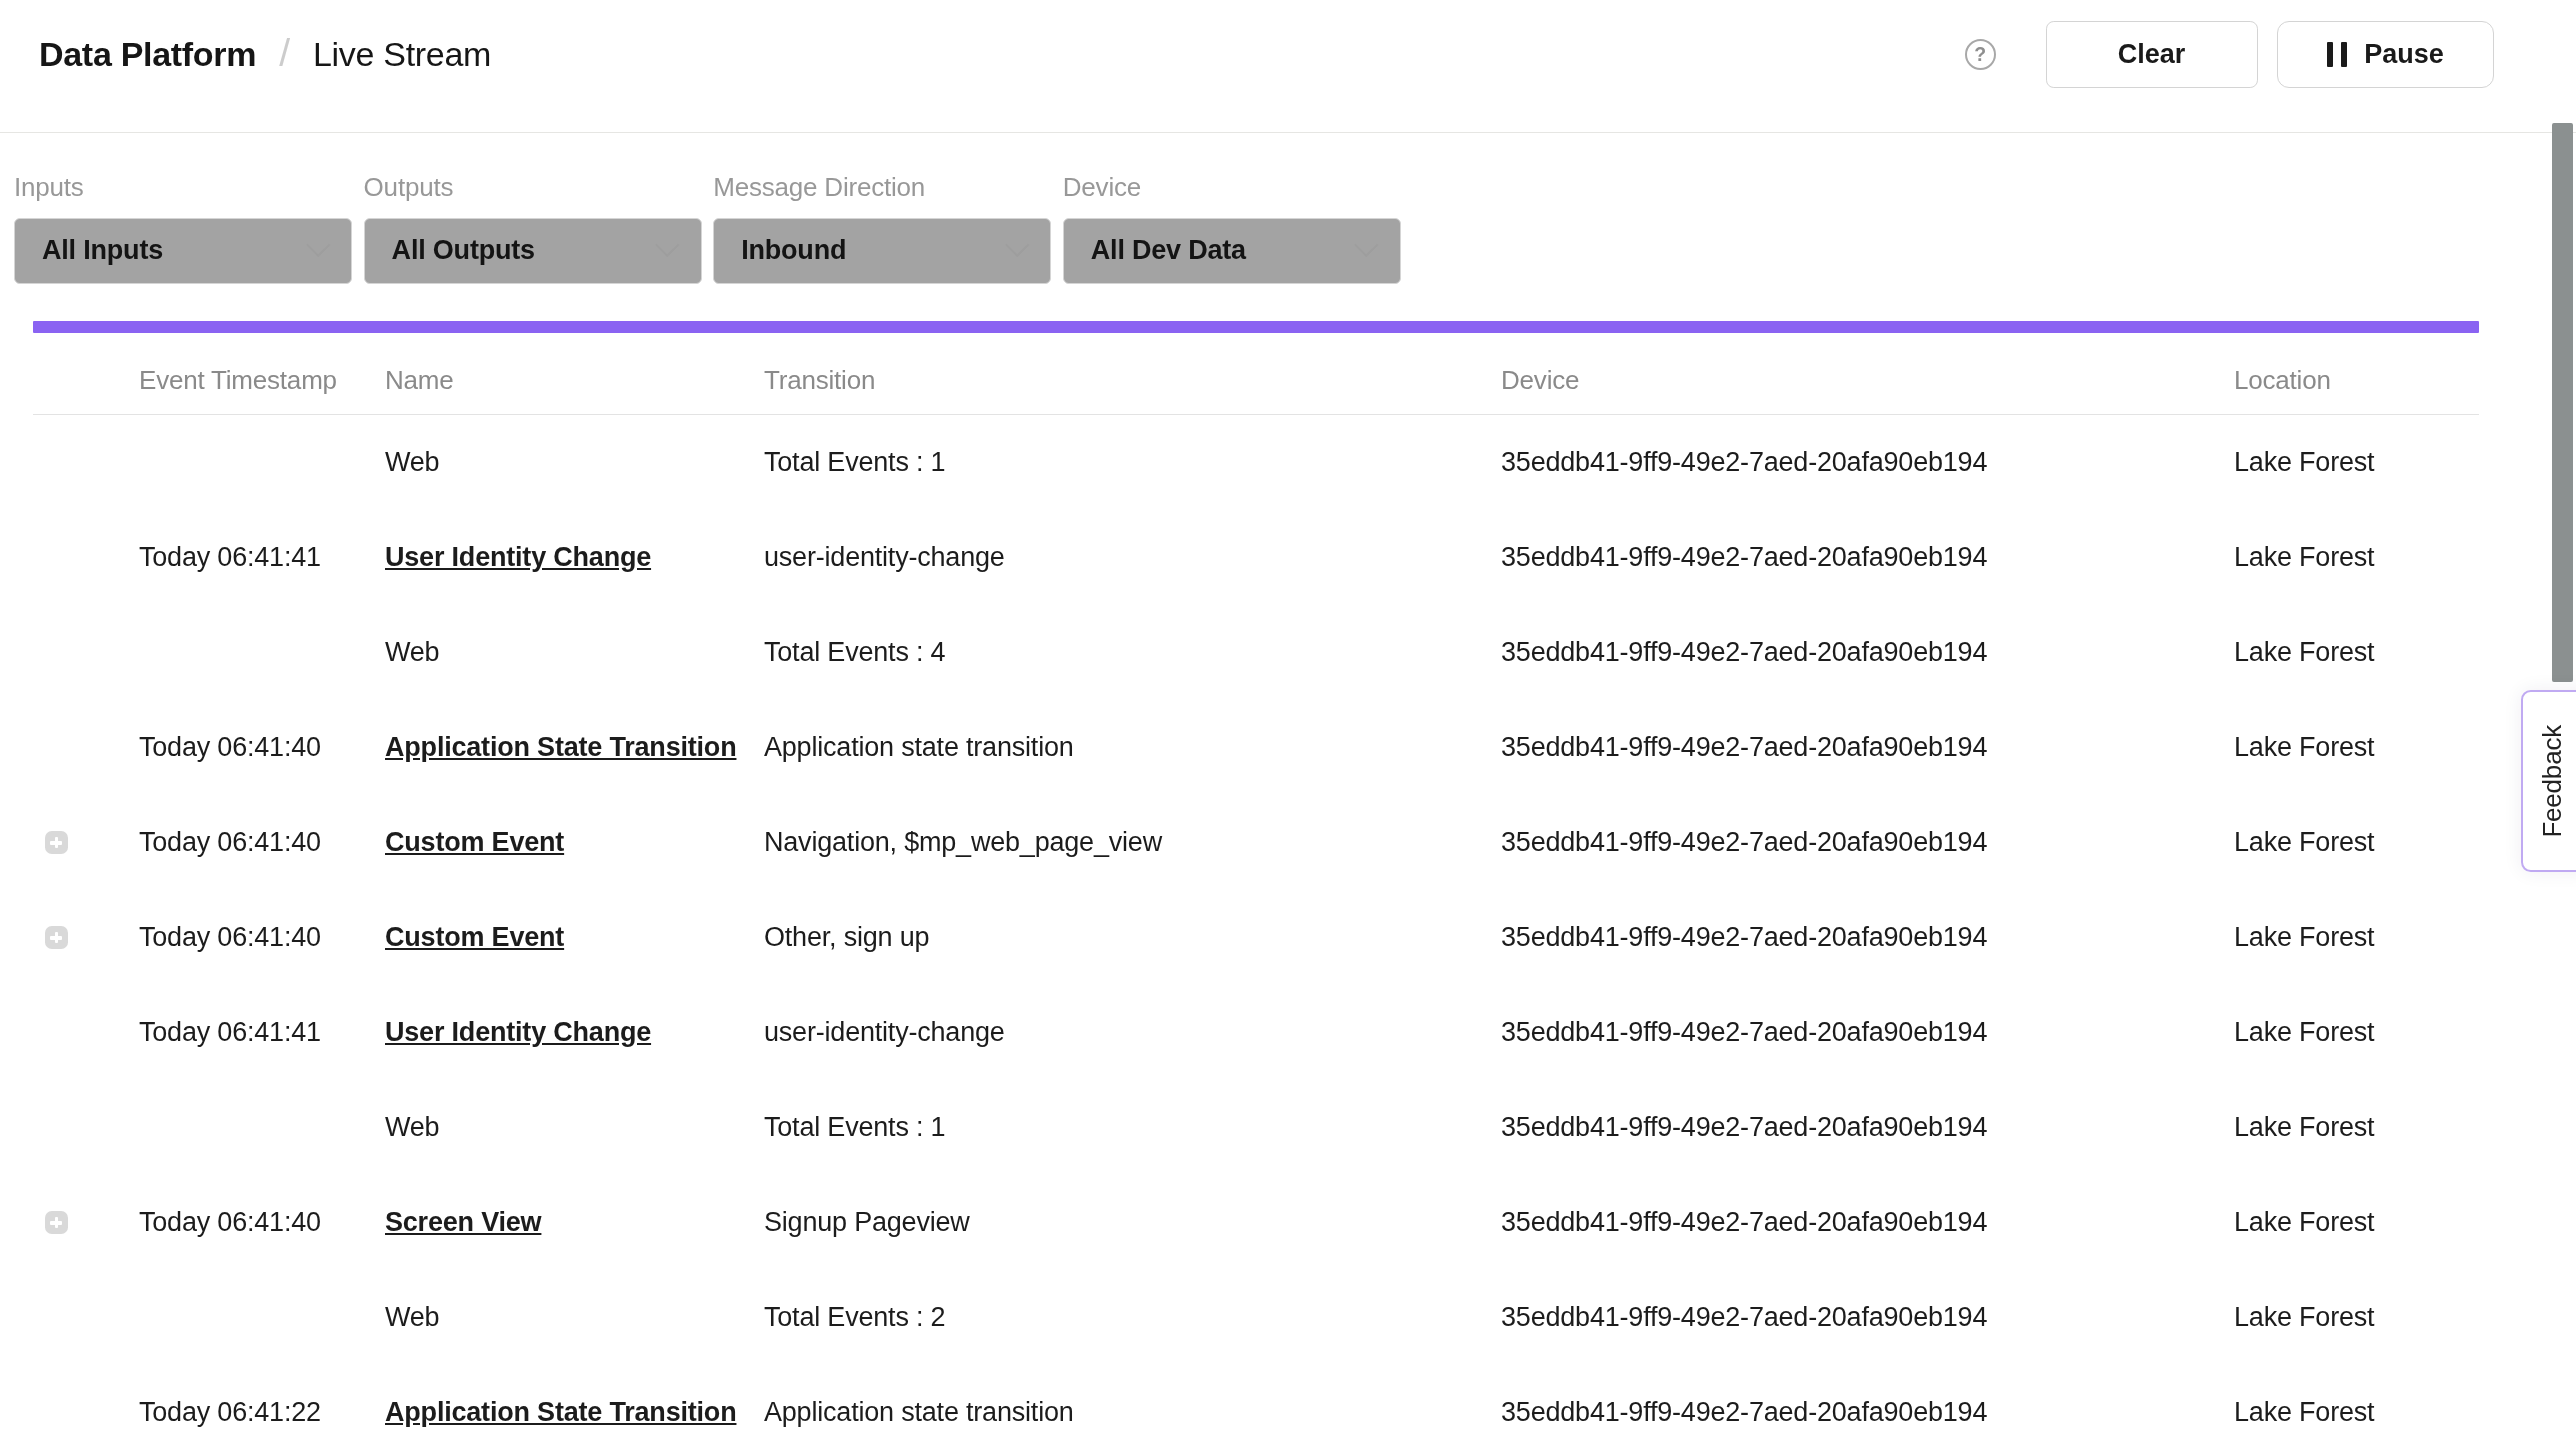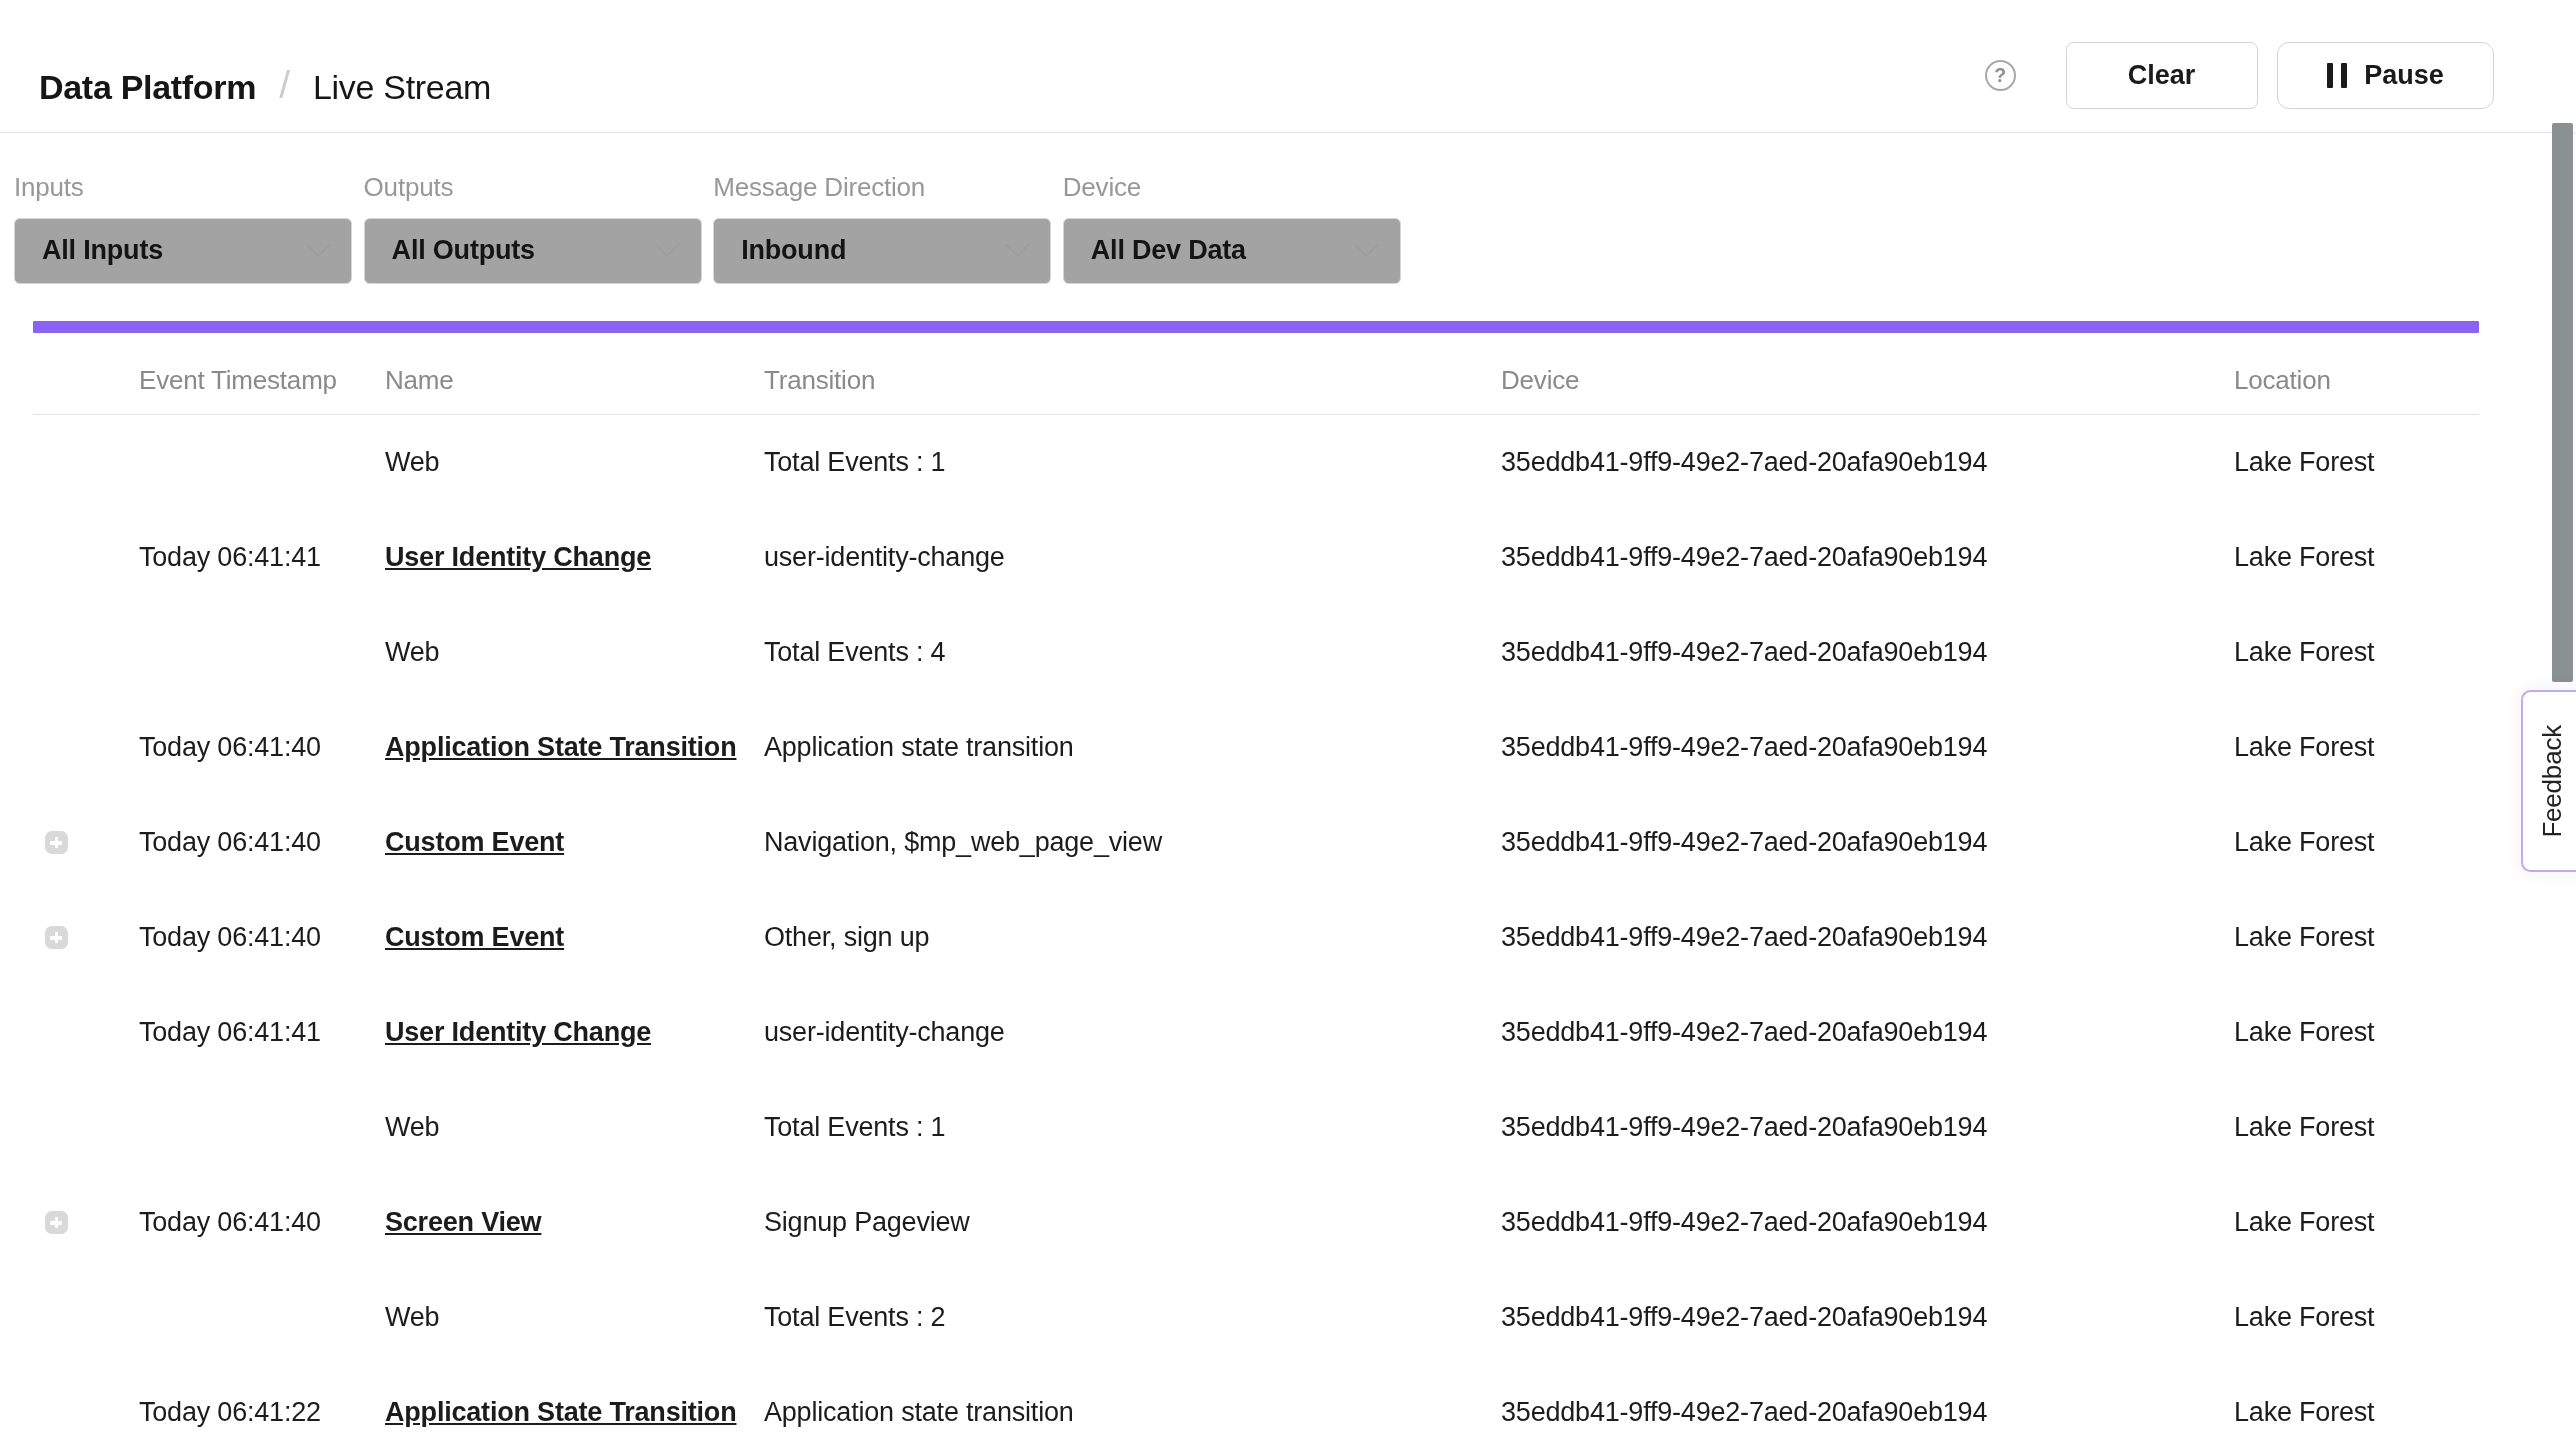--- a/index.html
+++ b/index.html
@@ -10,21 +10,21 @@
     font-family: "Liberation Sans", "DejaVu Sans", sans-serif;
     color: #1a1a1a;
     -webkit-font-smoothing: antialiased;
   }
   .app { position: relative; width: 2576px; height: 1442px; }
 
   
   header.page-header {
     height: 133px;
     border-bottom: 1.9px solid #e6e6e3;
-    display: flex; align-items: flex-end; justify-content: space-between;
+    display: flex; align-items: center; justify-content: space-between;
     padding: 0 82px 23px 39px;
   }
   .breadcrumb { display: flex; align-items: center; }
   .crumb { font-size: 34px; font-weight: 600; letter-spacing: -0.3px; color: #161616; }
   .crumb.current { font-weight: 500; }
   .crumb-sep {
     font-size: 39px; font-weight: 300; color: #cccccc;
     margin: 0 23px; transform: translateY(-1.9px);
   }
   .header-actions { display: flex; align-items: center; }
@@ -34,21 +34,21 @@
     color: #8f8f8f; font-size: 19.4px; font-weight: 700;
     margin-right: 50px; cursor: pointer; user-select: none;
   }
   .btn {
     height: 67px; background: #ffffff;
     border: 1.9px solid #d4d4d4; border-radius: 7.8px;
     font-family: inherit; font-size: 27px; font-weight: 700; color: #1a1a1a;
     display: flex; align-items: center; justify-content: center;
     cursor: pointer;
   }
-  .btn.clear { width: 192px; margin-right: 19.4px; }
+  .btn.clear { width: 212px; margin-right: 19.4px; }
   .btn.pause { width: 217px; border-radius: 12px; }
   .pause-icon { display: inline-flex; margin-right: 17.5px; }
   .pause-icon i {
     display: block; width: 5.8px; height: 25px; background: #1a1a1a; border-radius: 1px;
   }
   .pause-icon i + i { margin-left: 7.8px; }
 
   
   .filters {
     display: flex; padding: 39px 0 0 14px;

